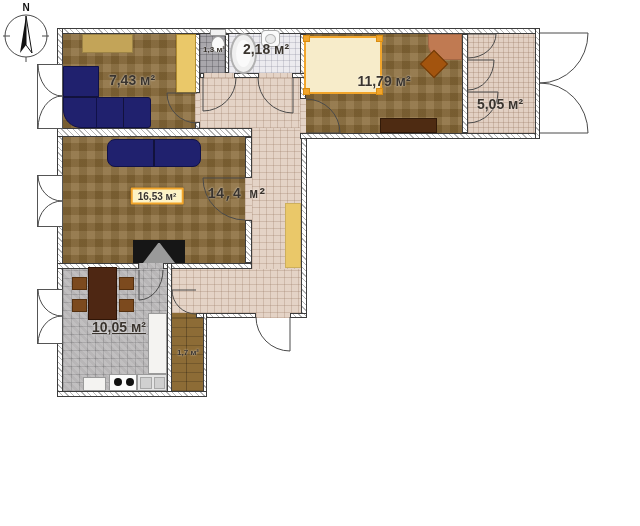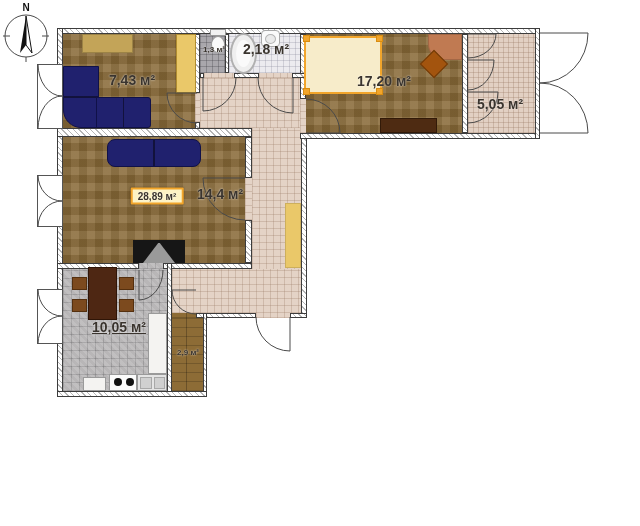--- a/index.html
+++ b/index.html
@@ -176,20 +176,20 @@
       <path d="M3,36 L10,36 M42,36 L49,36 M26,57 L26,62" stroke="#4a4a4a" fill="none"></path>
       <polygon points="26,16 20,53 26,45" fill="#111"></polygon>
       <polygon points="26,16 32,53 26,45" fill="#ffffff" stroke="#111" stroke-width="1"></polygon>
       <text x="26" y="11" text-anchor="middle" font-size="10" font-weight="bold" fill="#111" font-family="Liberation Sans, sans-serif">N</text>
     </g>
   </svg>
 
   <div class="label" style="left:132px;top:80px;">7,43 м²</div>
   <div class="label label-sm" style="left:214px;top:49px;">1,3 м²</div>
   <div class="label" style="left:266px;top:49px;">2,18 м²</div>
-  <div class="label" style="left:384px;top:81px;">17,20 м²</div>
+  <div class="label" style="left:384px;top:81px;">11,79 м²</div>
   <div class="label" style="left:500px;top:80px;margin-top:24px;">5,05 м²</div>
-  <div class="label label-selected" style="left:157px;top:196px;">28,89 м²</div>
-  <div class="label" style="left:220px;top:194px;">14,4 м²</div>
+  <div class="label label-selected" style="left:157px;top:196px;">16,53 м²</div>
+  <div class="label" style="left:237px;top:194px;font-family:Liberation Mono, monospace;">14,4 м²</div>
   <div class="label" style="left:119px;top:327px;text-decoration:underline;">10,05 м²</div>
-  <div class="label label-sm" style="left:188px;top:352px;">2,9 м²</div>
+  <div class="label label-sm" style="left:188px;top:352px;">1,7 м²</div>
 
 </div>
 
 </body></html>

